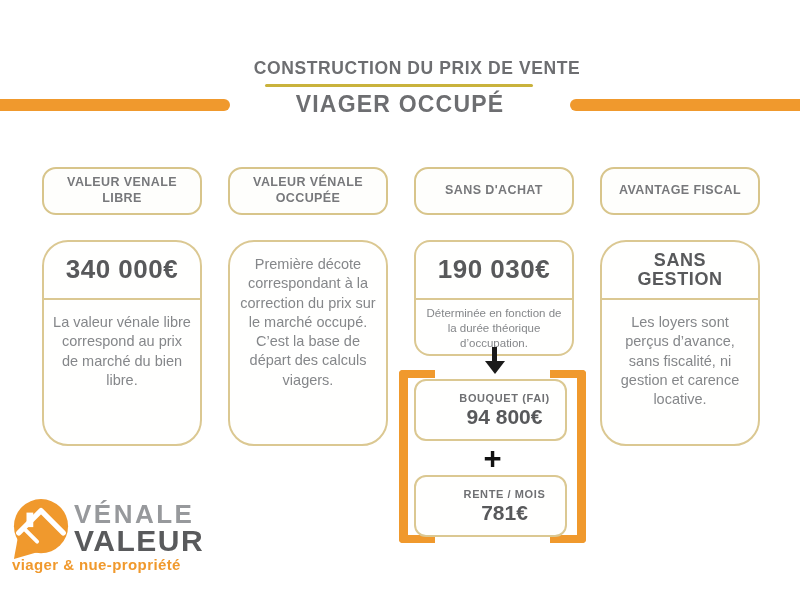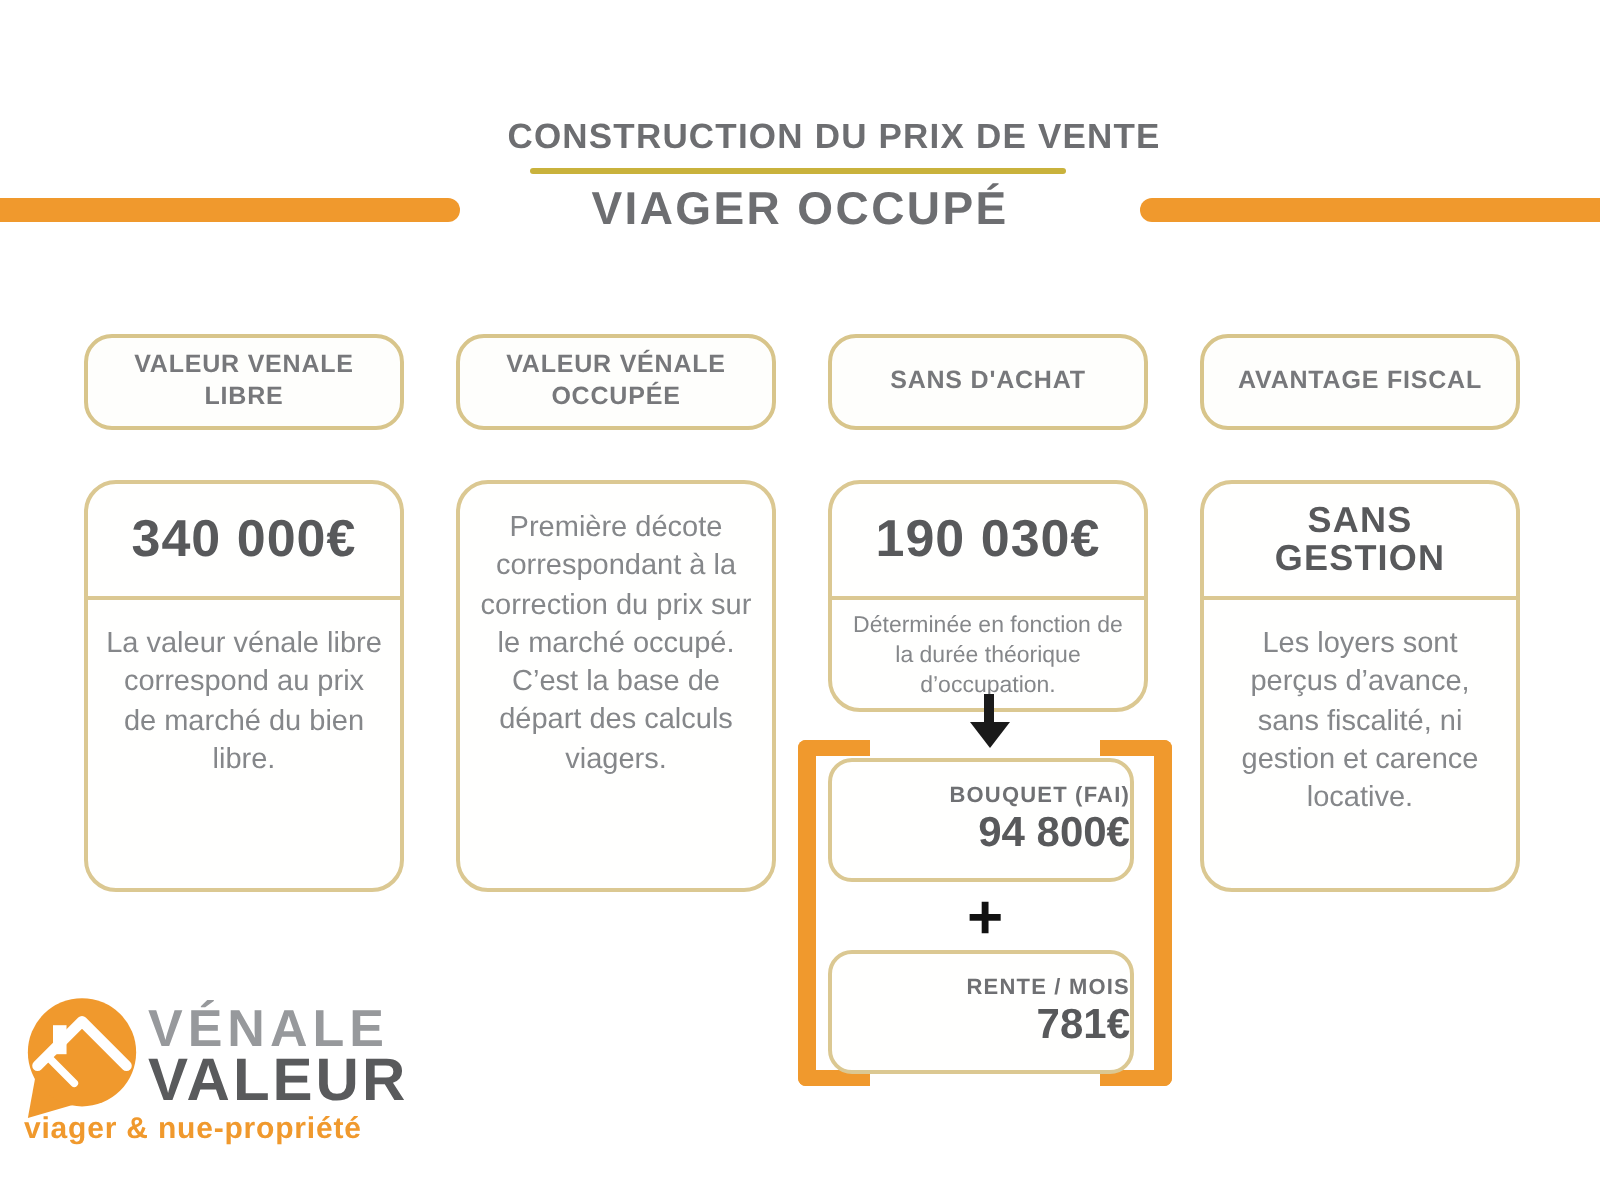--- a/index.html
+++ b/index.html
@@ -32,21 +32,21 @@
     border:2px solid #d8c58b;border-radius:14px;background:#fefefc;
     display:flex;align-items:center;justify-content:center;text-align:center;
     font-size:12.5px;font-weight:700;letter-spacing:.4px;line-height:1.25;color:#77787b;
     padding:2px 10px;
   }
   .card{
     box-sizing:border-box;position:absolute;left:0;top:73px;width:160px;
     border:2px solid #dbc892;border-radius:16px;background:#fffffe;
     overflow:hidden;
   }
-  .card.tall{height:206px;}
+  .card.tall{height:206px;border-radius:26px;}
   .card.small{height:116px;}
   .card-value{
     height:56px;display:flex;align-items:center;justify-content:center;
     border-bottom:2px solid #dbc892;
     font-size:26px;font-weight:700;color:#58595b;letter-spacing:.5px;
     text-align:center;white-space:pre-line;line-height:1.05;
   }
   .card-value.smalltext{font-size:18px;letter-spacing:.6px;}
   .card-desc{
     padding:13px 8px 0 8px;text-align:center;
@@ -71,21 +71,21 @@
     left:0;border-left:9px solid #f0992d;border-top:8px solid #f0992d;
     border-bottom:8px solid #f0992d;border-radius:4px 0 0 4px;
   }
   .bracket.right{
     right:0;border-right:9px solid #f0992d;border-top:8px solid #f0992d;
     border-bottom:8px solid #f0992d;border-radius:0 4px 4px 0;
   }
   .mini-box{
     box-sizing:border-box;position:absolute;left:15px;width:153px;height:62px;
     border:2px solid #dbc892;border-radius:12px;background:#fffffe;z-index:1;
-    display:flex;flex-direction:column;align-items:flex-end;justify-content:center;gap:1px;padding-left:28px;
+    display:flex;flex-direction:column;align-items:center;justify-content:center;gap:1px;padding-left:28px;
   }
   .mini-box.bouquet{top:9px;} .mini-box.rente{top:105px;}
   .mini-label{font-size:11px;font-weight:700;letter-spacing:.6px;color:#6f7073;}
   .mini-value{font-size:21px;font-weight:700;color:#58595b;}
   .plus-row{
     position:absolute;left:0;top:71px;width:100%;height:34px;z-index:1;
     display:flex;align-items:center;justify-content:center;
     font-size:31px;font-weight:900;color:#111111;line-height:1;
   }
   

